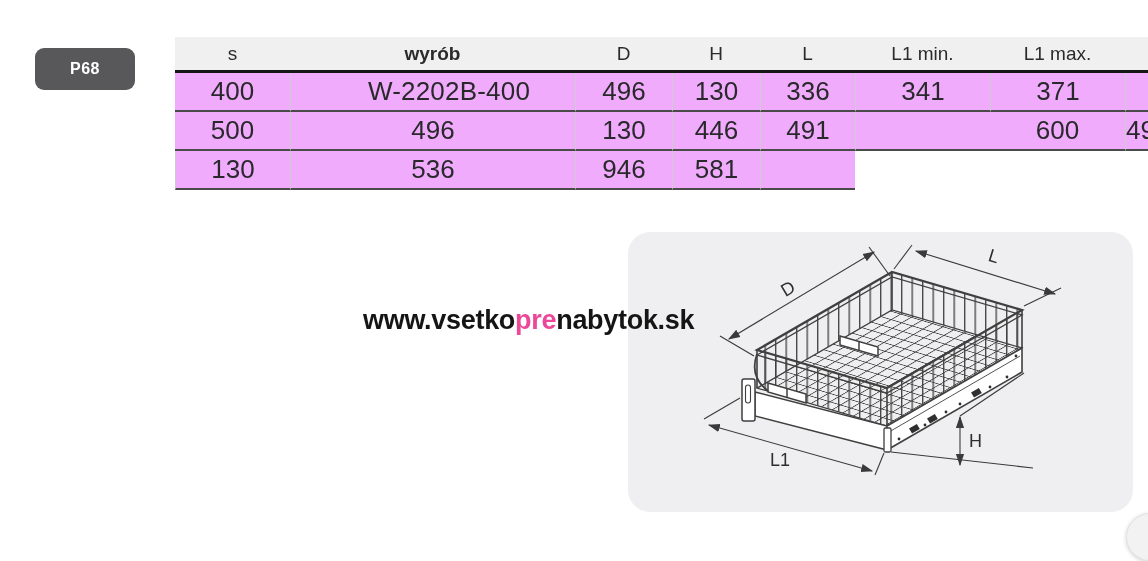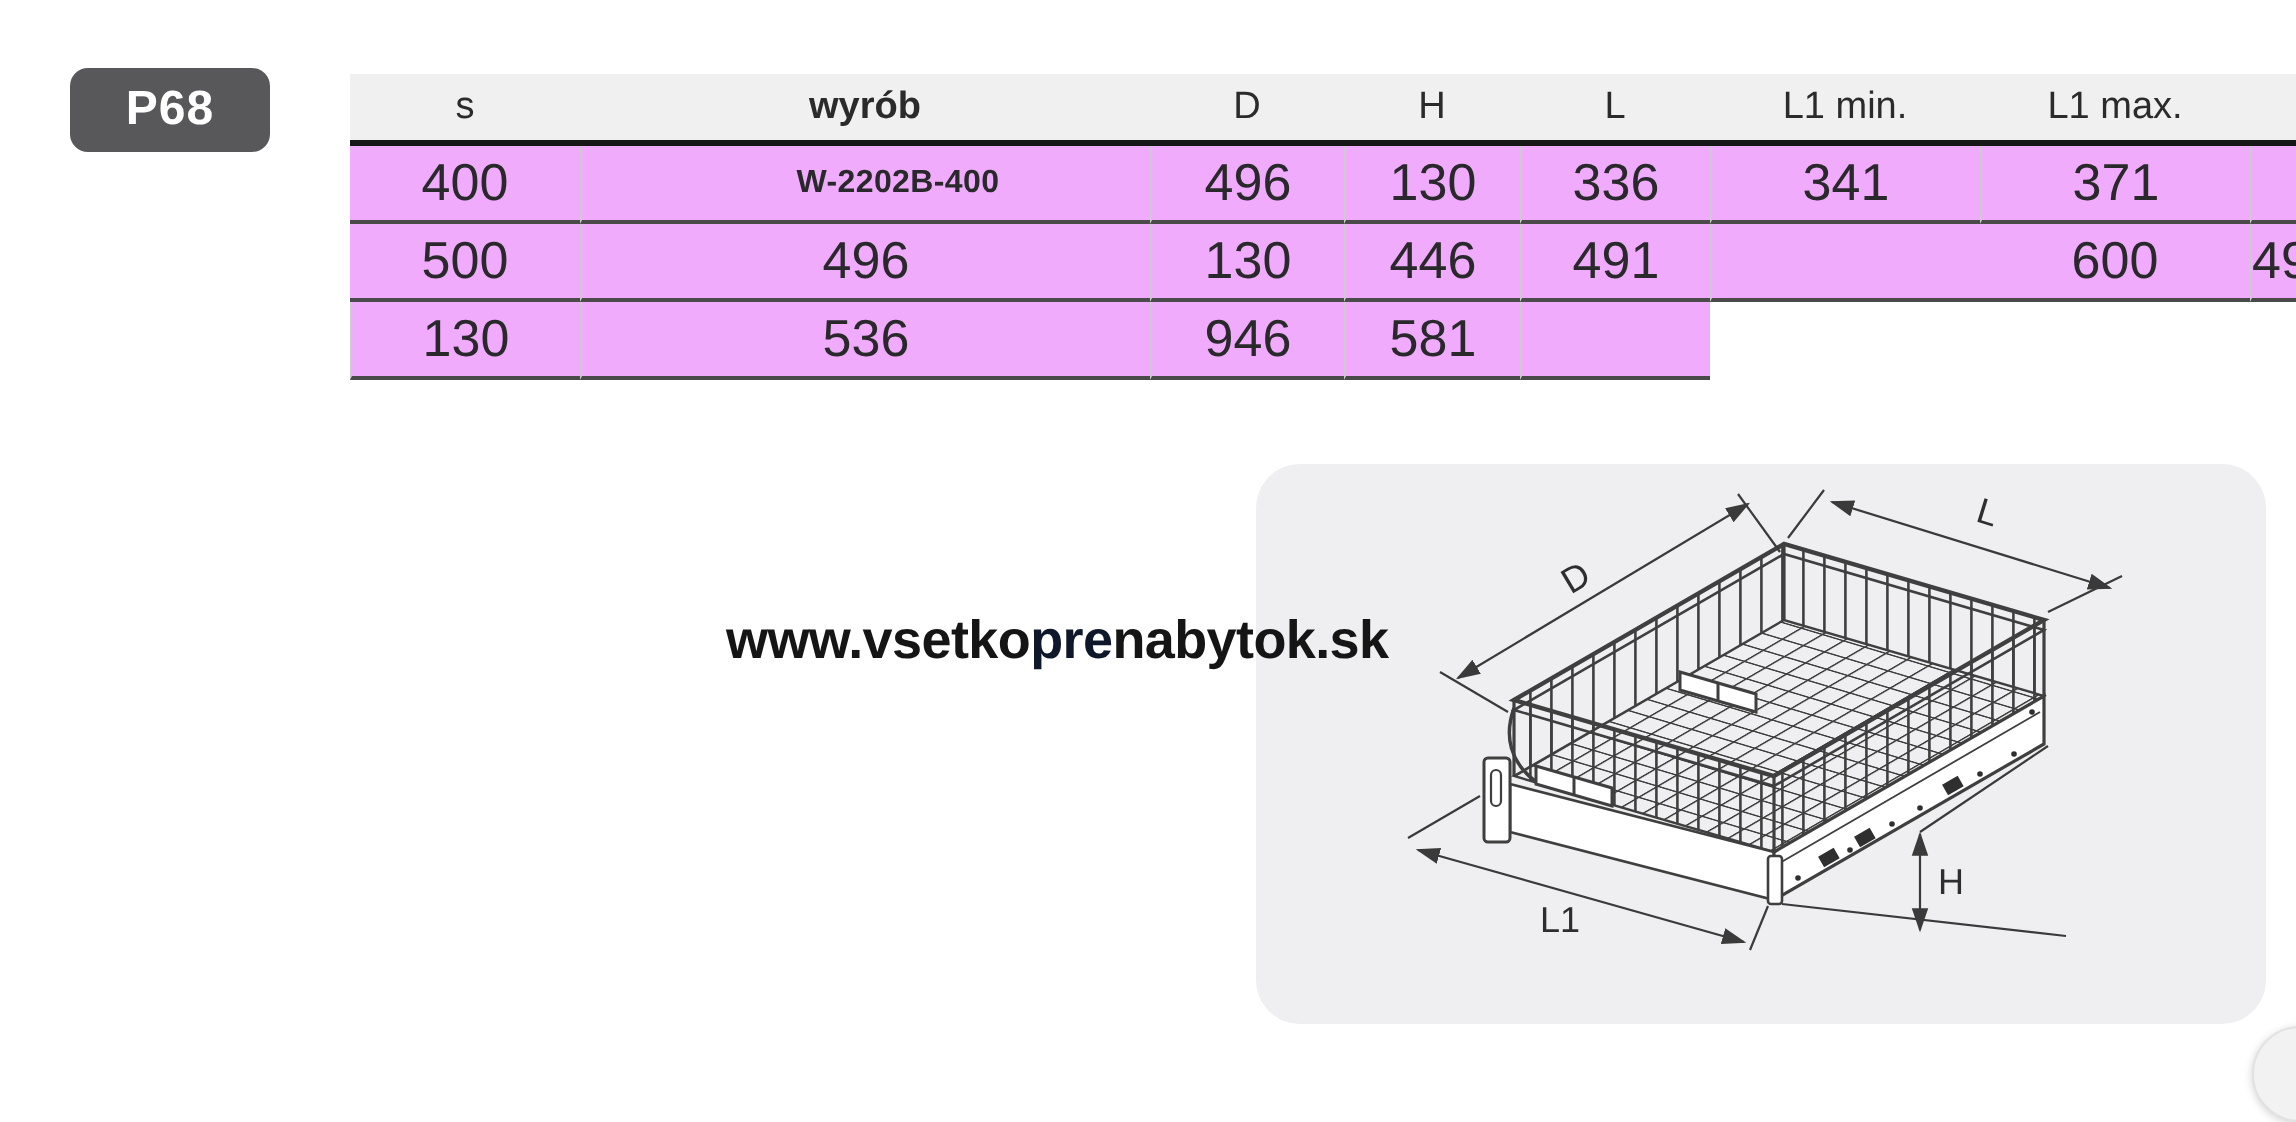--- a/index.html
+++ b/index.html
@@ -1,43 +1,43 @@
 <!DOCTYPE html>
 <html><head>
 <meta charset="utf-8">
 <style>
   html,body{margin:0;padding:0;background:#ffffff;}
   body{font-family:"Liberation Sans","DejaVu Sans",sans-serif;}
   #canvas{position:relative;width:1148px;height:561px;background:#ffffff;overflow:hidden;}
 
   
-  .badge{position:absolute;left:35px;top:34px;width:100px;height:42px;
+  .badge{position:absolute;left:35px;top:48px;width:100px;height:42px;
     background:#58585a;border-radius:9px;color:#ffffff;font-weight:bold;
-    font-size:24px;display:flex;align-items:center;justify-content:center;
+    font-size:16px;display:flex;align-items:center;justify-content:center;
     letter-spacing:.5px;}
 
   
   .spec-table{position:absolute;left:175px;top:37px;right:0;
     display:grid;grid-template-columns:115px 285px 97px 88px 95px 135px 135px 1fr;
     color:#29292b;}
   .spec-table .hcell{background:#f0f0f1;font-size:19px;color:#2b2b2b;
     height:33px;display:flex;align-items:center;justify-content:center;}
   .spec-table .hcell.bold{font-weight:bold;}
   .hrule{grid-column:1 / -1;height:0;border-bottom:3px solid #161616;}
   .spec-table .cell{height:37px;display:flex;align-items:center;justify-content:center;
     font-size:26px;border-bottom:2px solid #4a4a4a;border-left:1px solid #cccccc;
     background:#f0abfc;}
   .spec-table .cell.first{border-left:none;}
-  .spec-table .cell.product{font-weight:bold;font-size:16px;letter-spacing:.2px;padding-left:32px;}
+  .spec-table .cell.product{font-weight:normal;font-size:26px;letter-spacing:.2px;padding-left:32px;}
   .spec-table .cell.filler{border-left:1px solid #cccccc;}
 
   
   .watermark{position:absolute;left:363px;top:305px;font-size:27px;font-weight:bold;
     color:#151515;letter-spacing:-0.3px;z-index:5;white-space:nowrap;}
-  .watermark .hl{color:#0f172a;}
+  .watermark .hl{color:#ec4899;}
 
   
   .panel{position:absolute;left:628px;top:232px;width:505px;height:280px;
     background:#efeff1;border-radius:22px;z-index:1;}
   .panel svg{display:block;}
   .dimlabel{font-size:18px;fill:#2e2e2e;font-family:"Liberation Sans","DejaVu Sans",sans-serif;}
 
   
   .fab{position:absolute;left:1126px;top:513px;width:46px;height:46px;border-radius:50%;
     background:#f2f2f3;border:1px solid #e2e2e4;box-shadow:0 1px 4px rgba(0,0,0,.18);

